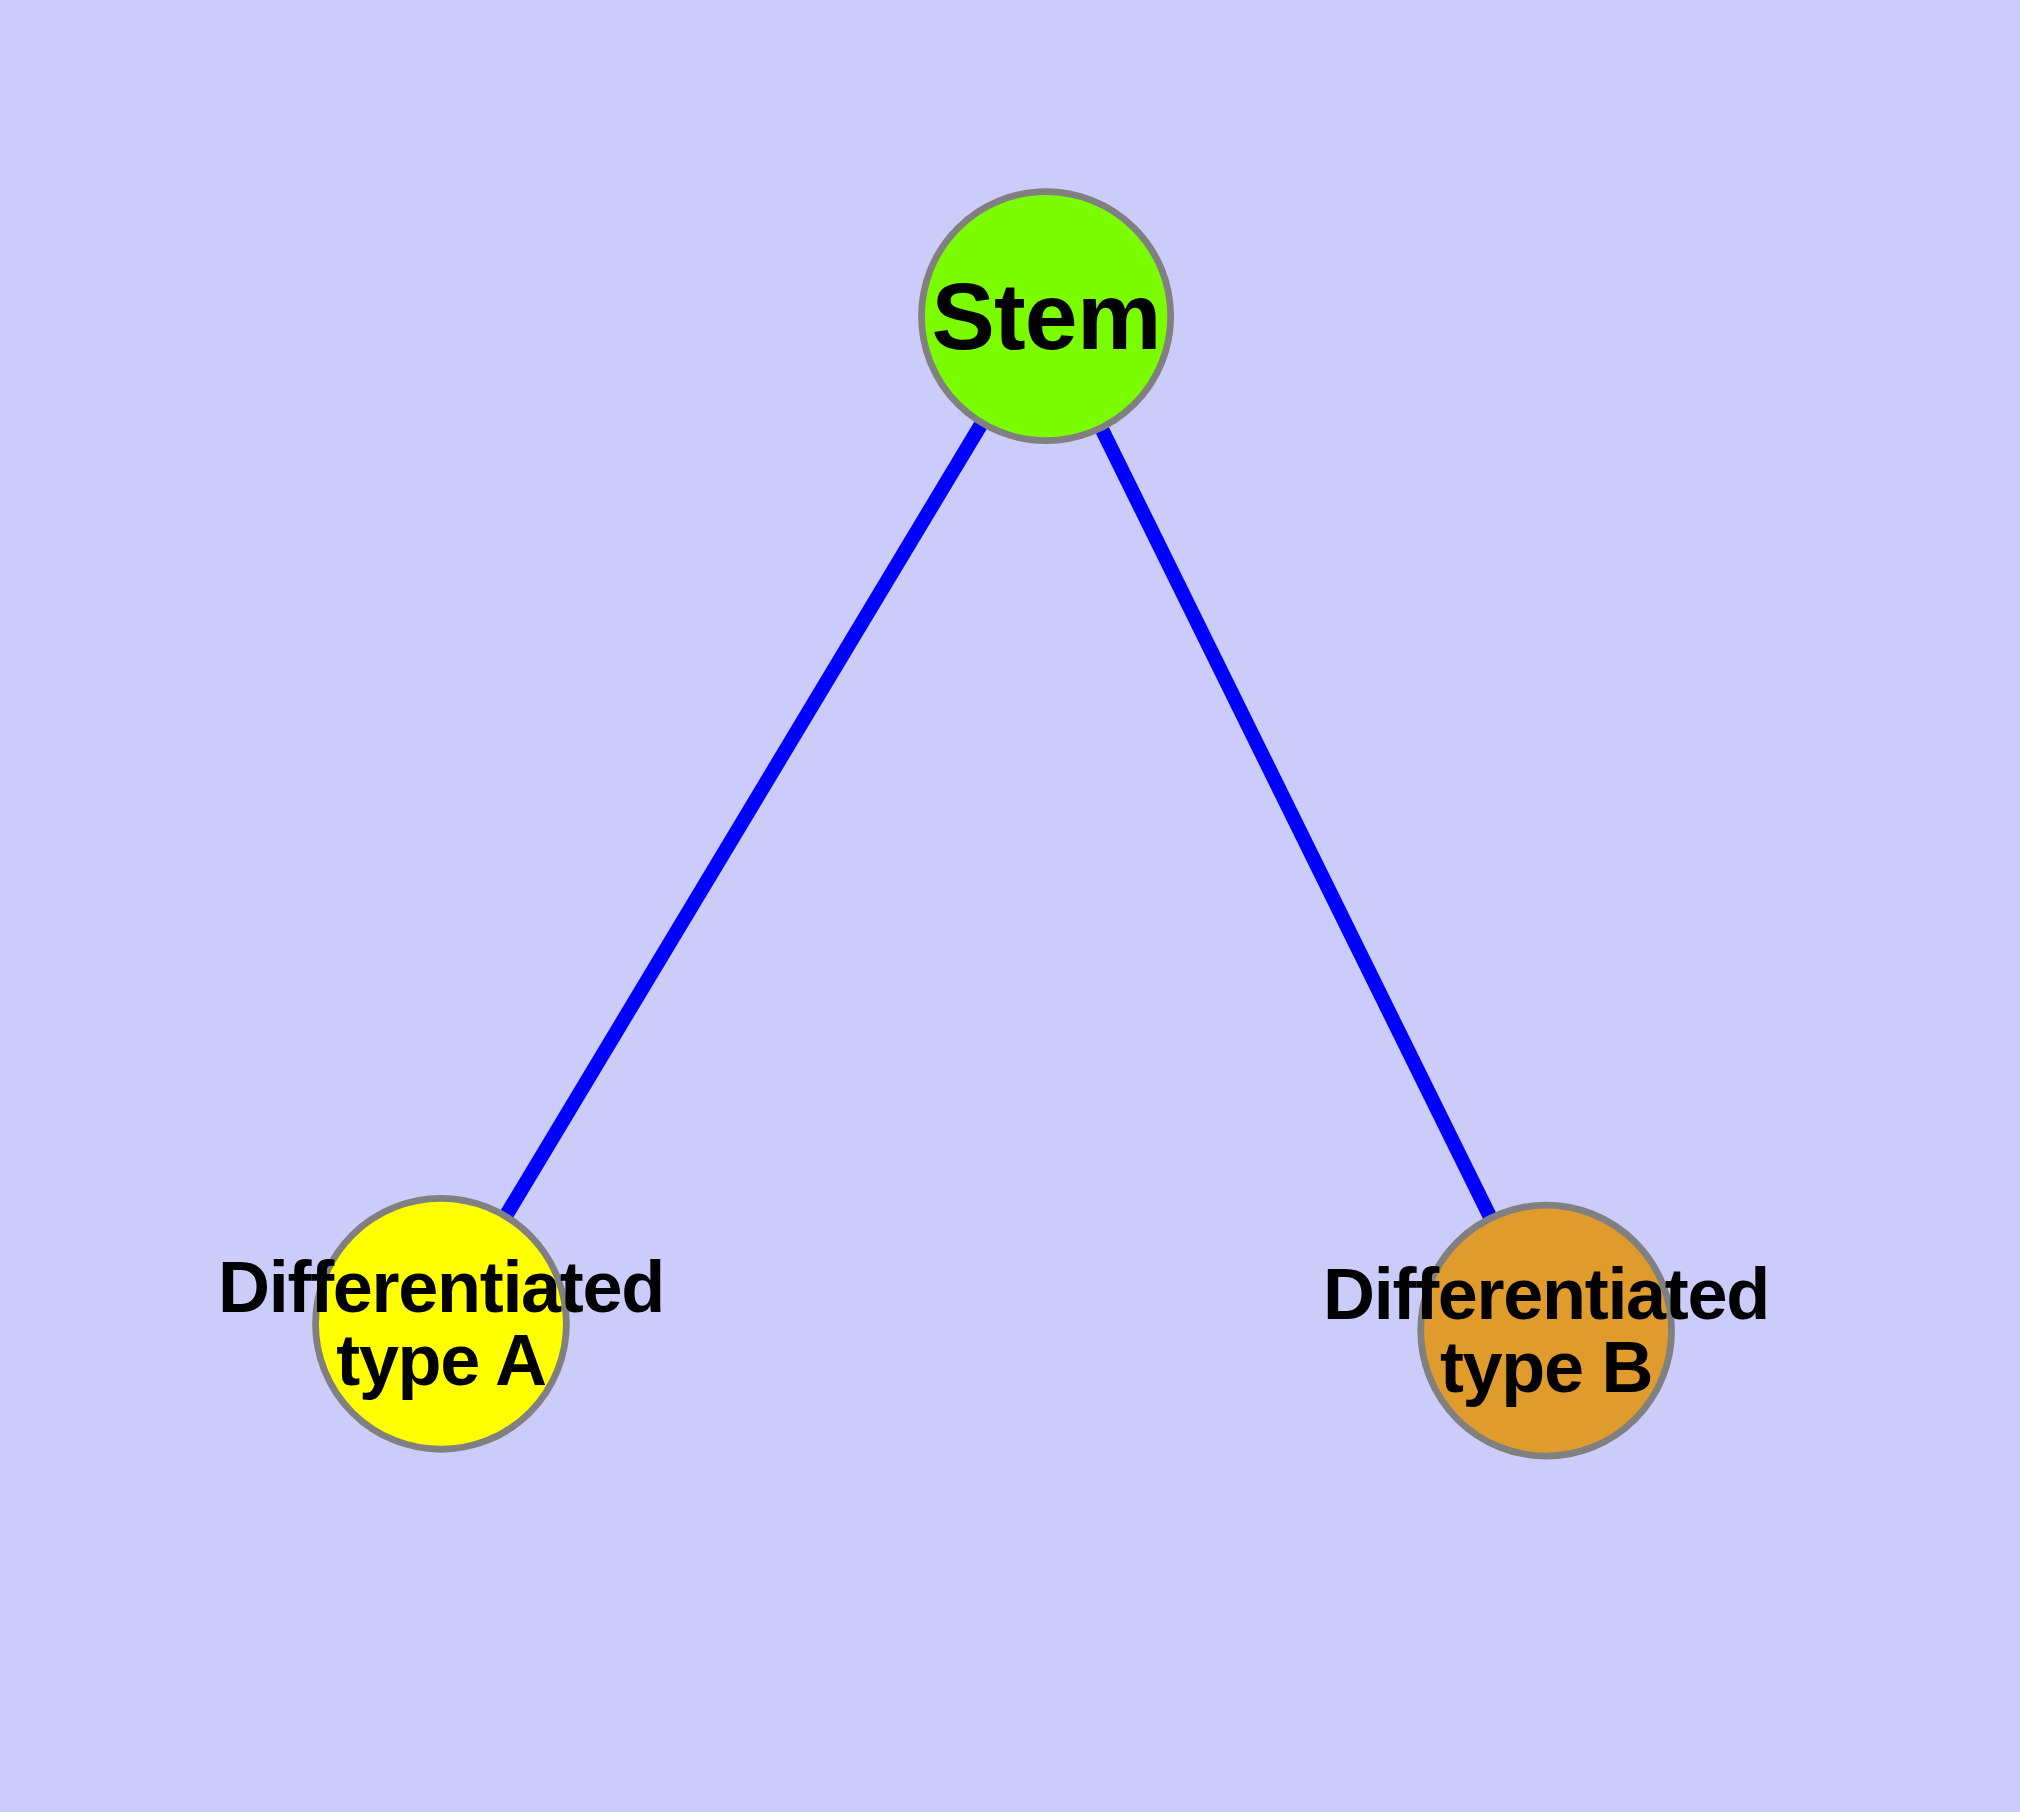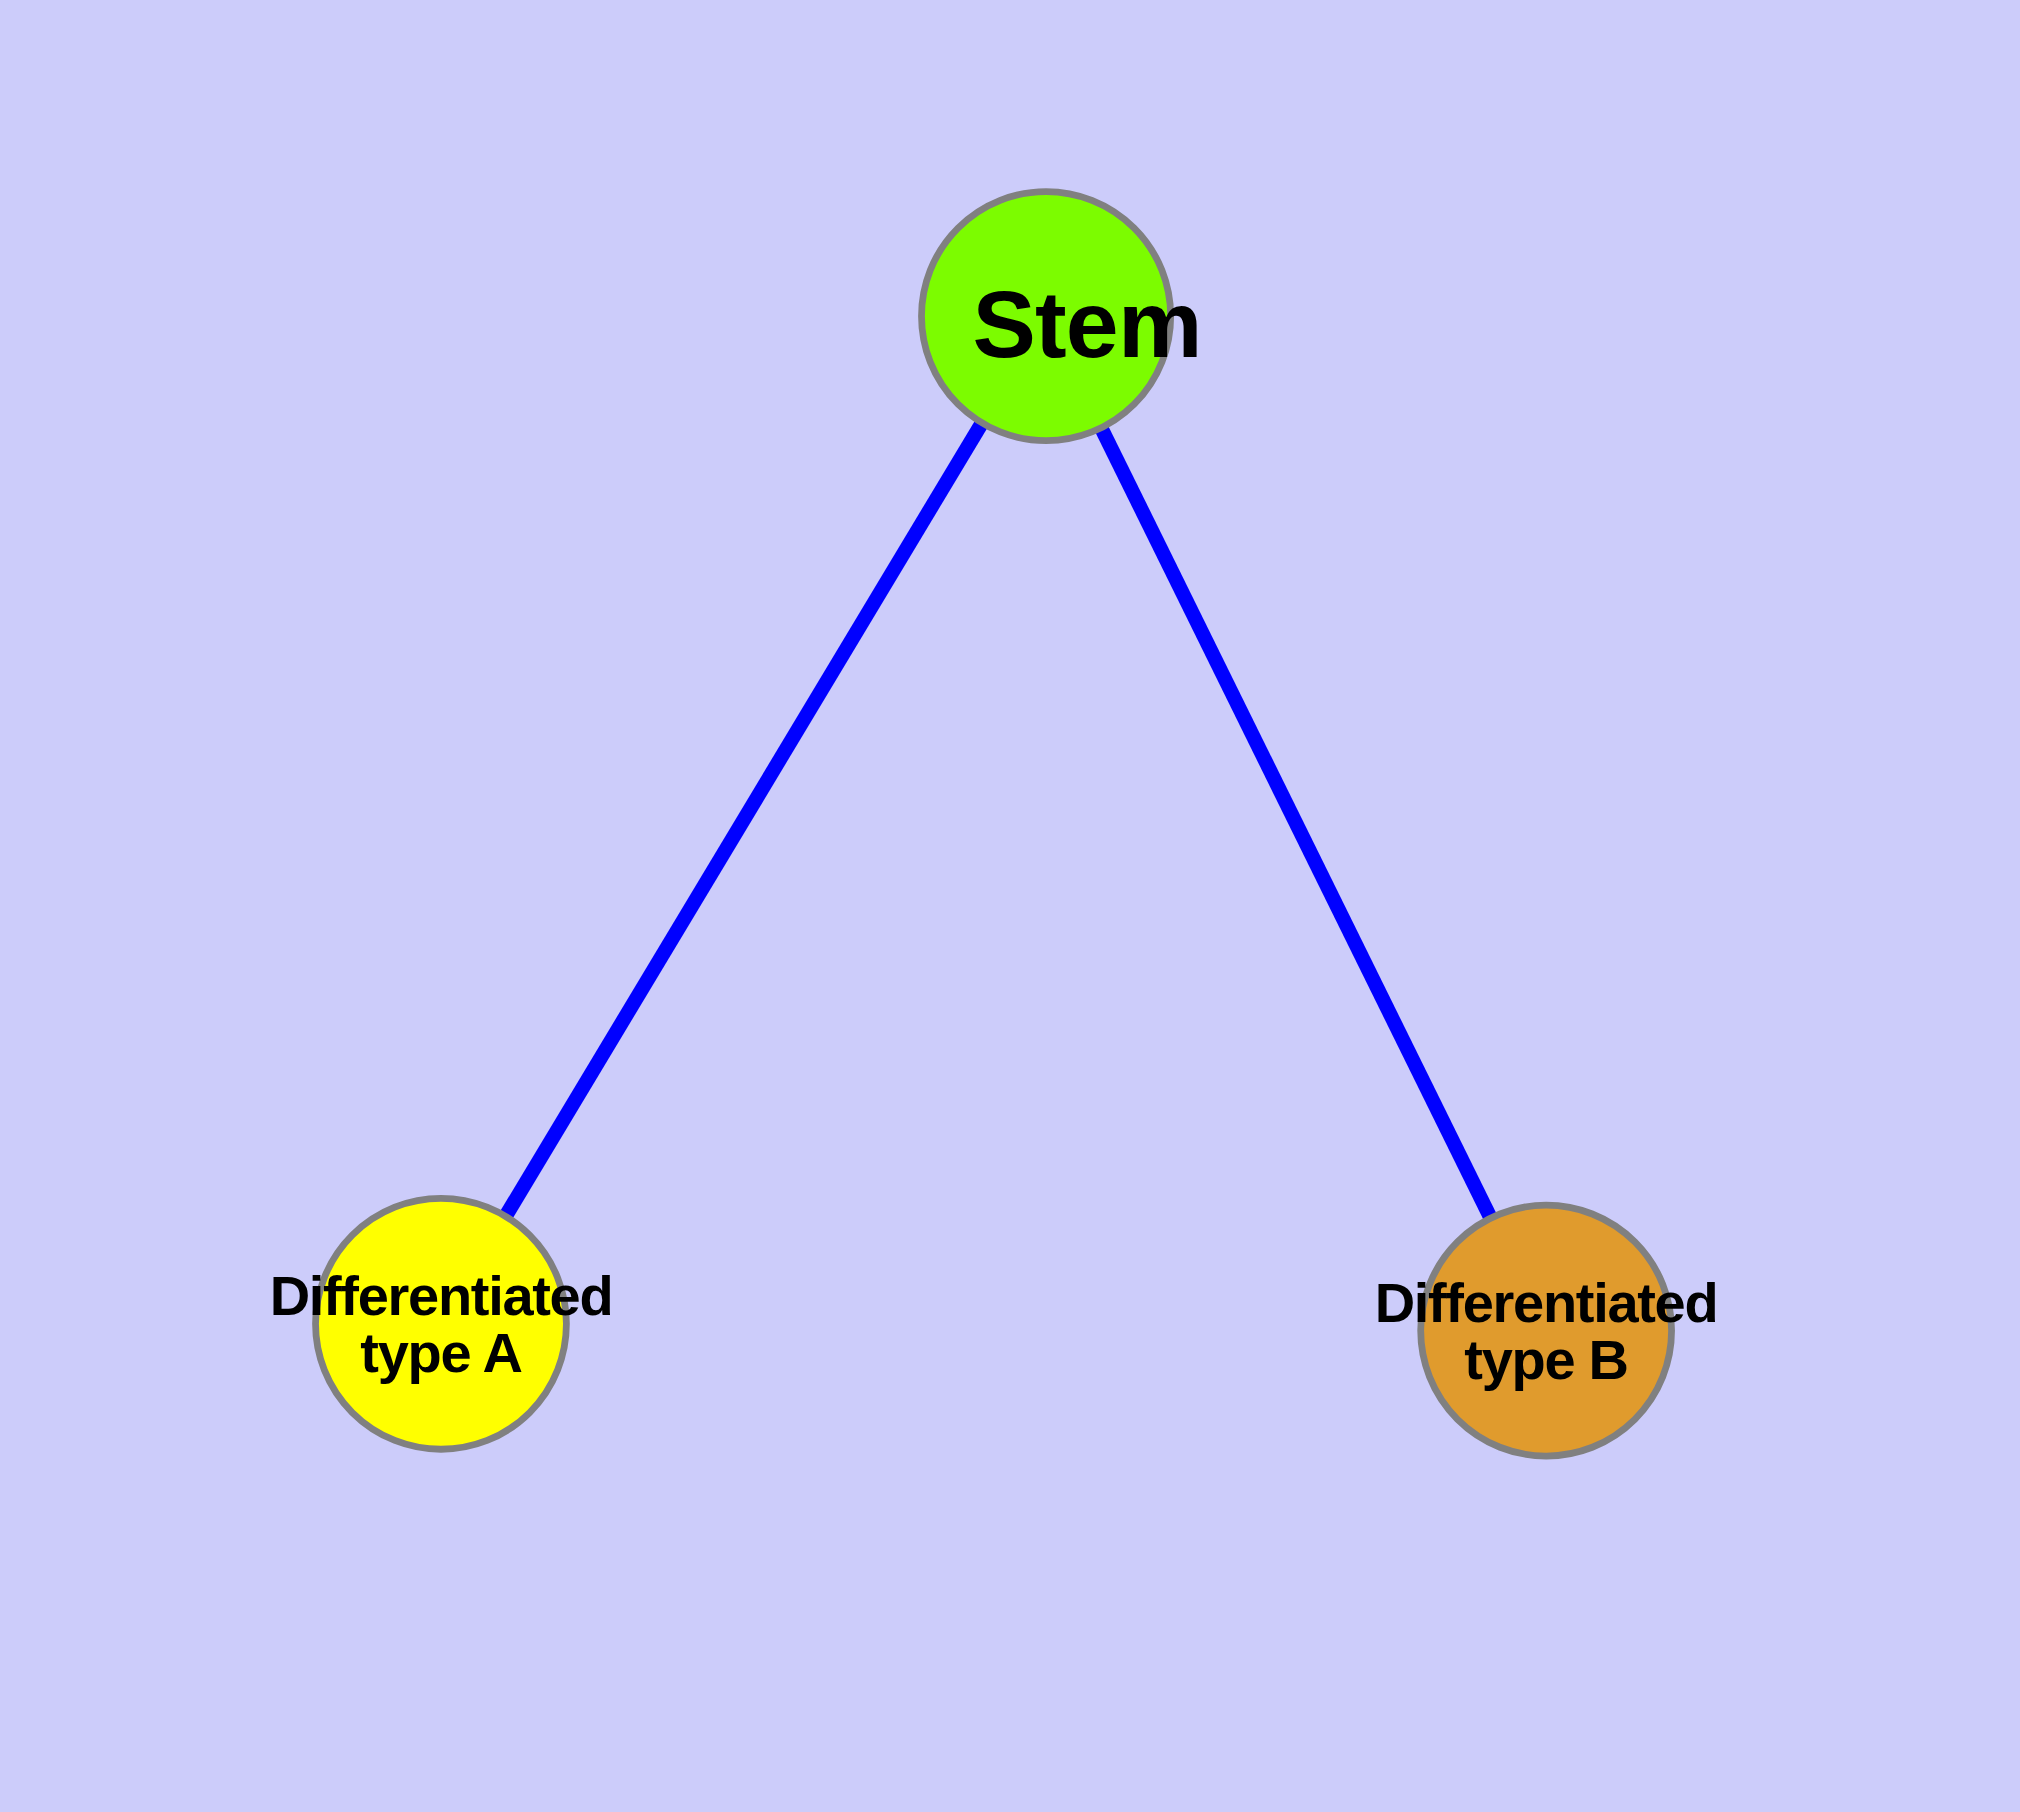--- a/index.html
+++ b/index.html
@@ -35,21 +35,21 @@
     white-space: pre;
     line-height: 1.02;
     pointer-events: none;
     transform: translate(-50%, -50%);
   }
   .label-stem {
     font-size: 95px;
     letter-spacing: -0.8px;
   }
   .label-diff {
-    font-size: 56px;
+    font-size: 72px;
     letter-spacing: -1.3px;
   }
 </style>
 </head>
 <body>
 
 <div id="canvas">
 
   <div id="bg-rect"></div>
 
@@ -58,21 +58,21 @@
       <line x1="1234" y1="373" x2="520" y2="1562" stroke="#0000ff" stroke-width="17"></line>
       <line x1="1234" y1="373" x2="1824" y2="1570" stroke="#0000ff" stroke-width="17"></line>
     </g>
     <g>
       <circle cx="520" cy="1562" r="148" fill="#ffff00" stroke="#808080" stroke-width="8"></circle>
       <circle cx="1824" cy="1570" r="148" fill="#e09b2d" stroke="#808080" stroke-width="8"></circle>
       <circle cx="1234" cy="373" r="147" fill="#7cfc00" stroke="#808080" stroke-width="8"></circle>
     </g>
   </svg>
 
-  <div class="node-label label-stem" style="left:1087px; top:316px;margin-top:8px;">Stem</div>
+  <div class="node-label label-stem" style="left:1046px; top:316px;">Stem</div>
 
   <div class="node-label label-diff" style="left:441px; top:1324px;">Differentiated
 type A</div>
 
   <div class="node-label label-diff" style="left:1546px; top:1331px;">Differentiated
 type B</div>
 
 </div>
 
 

